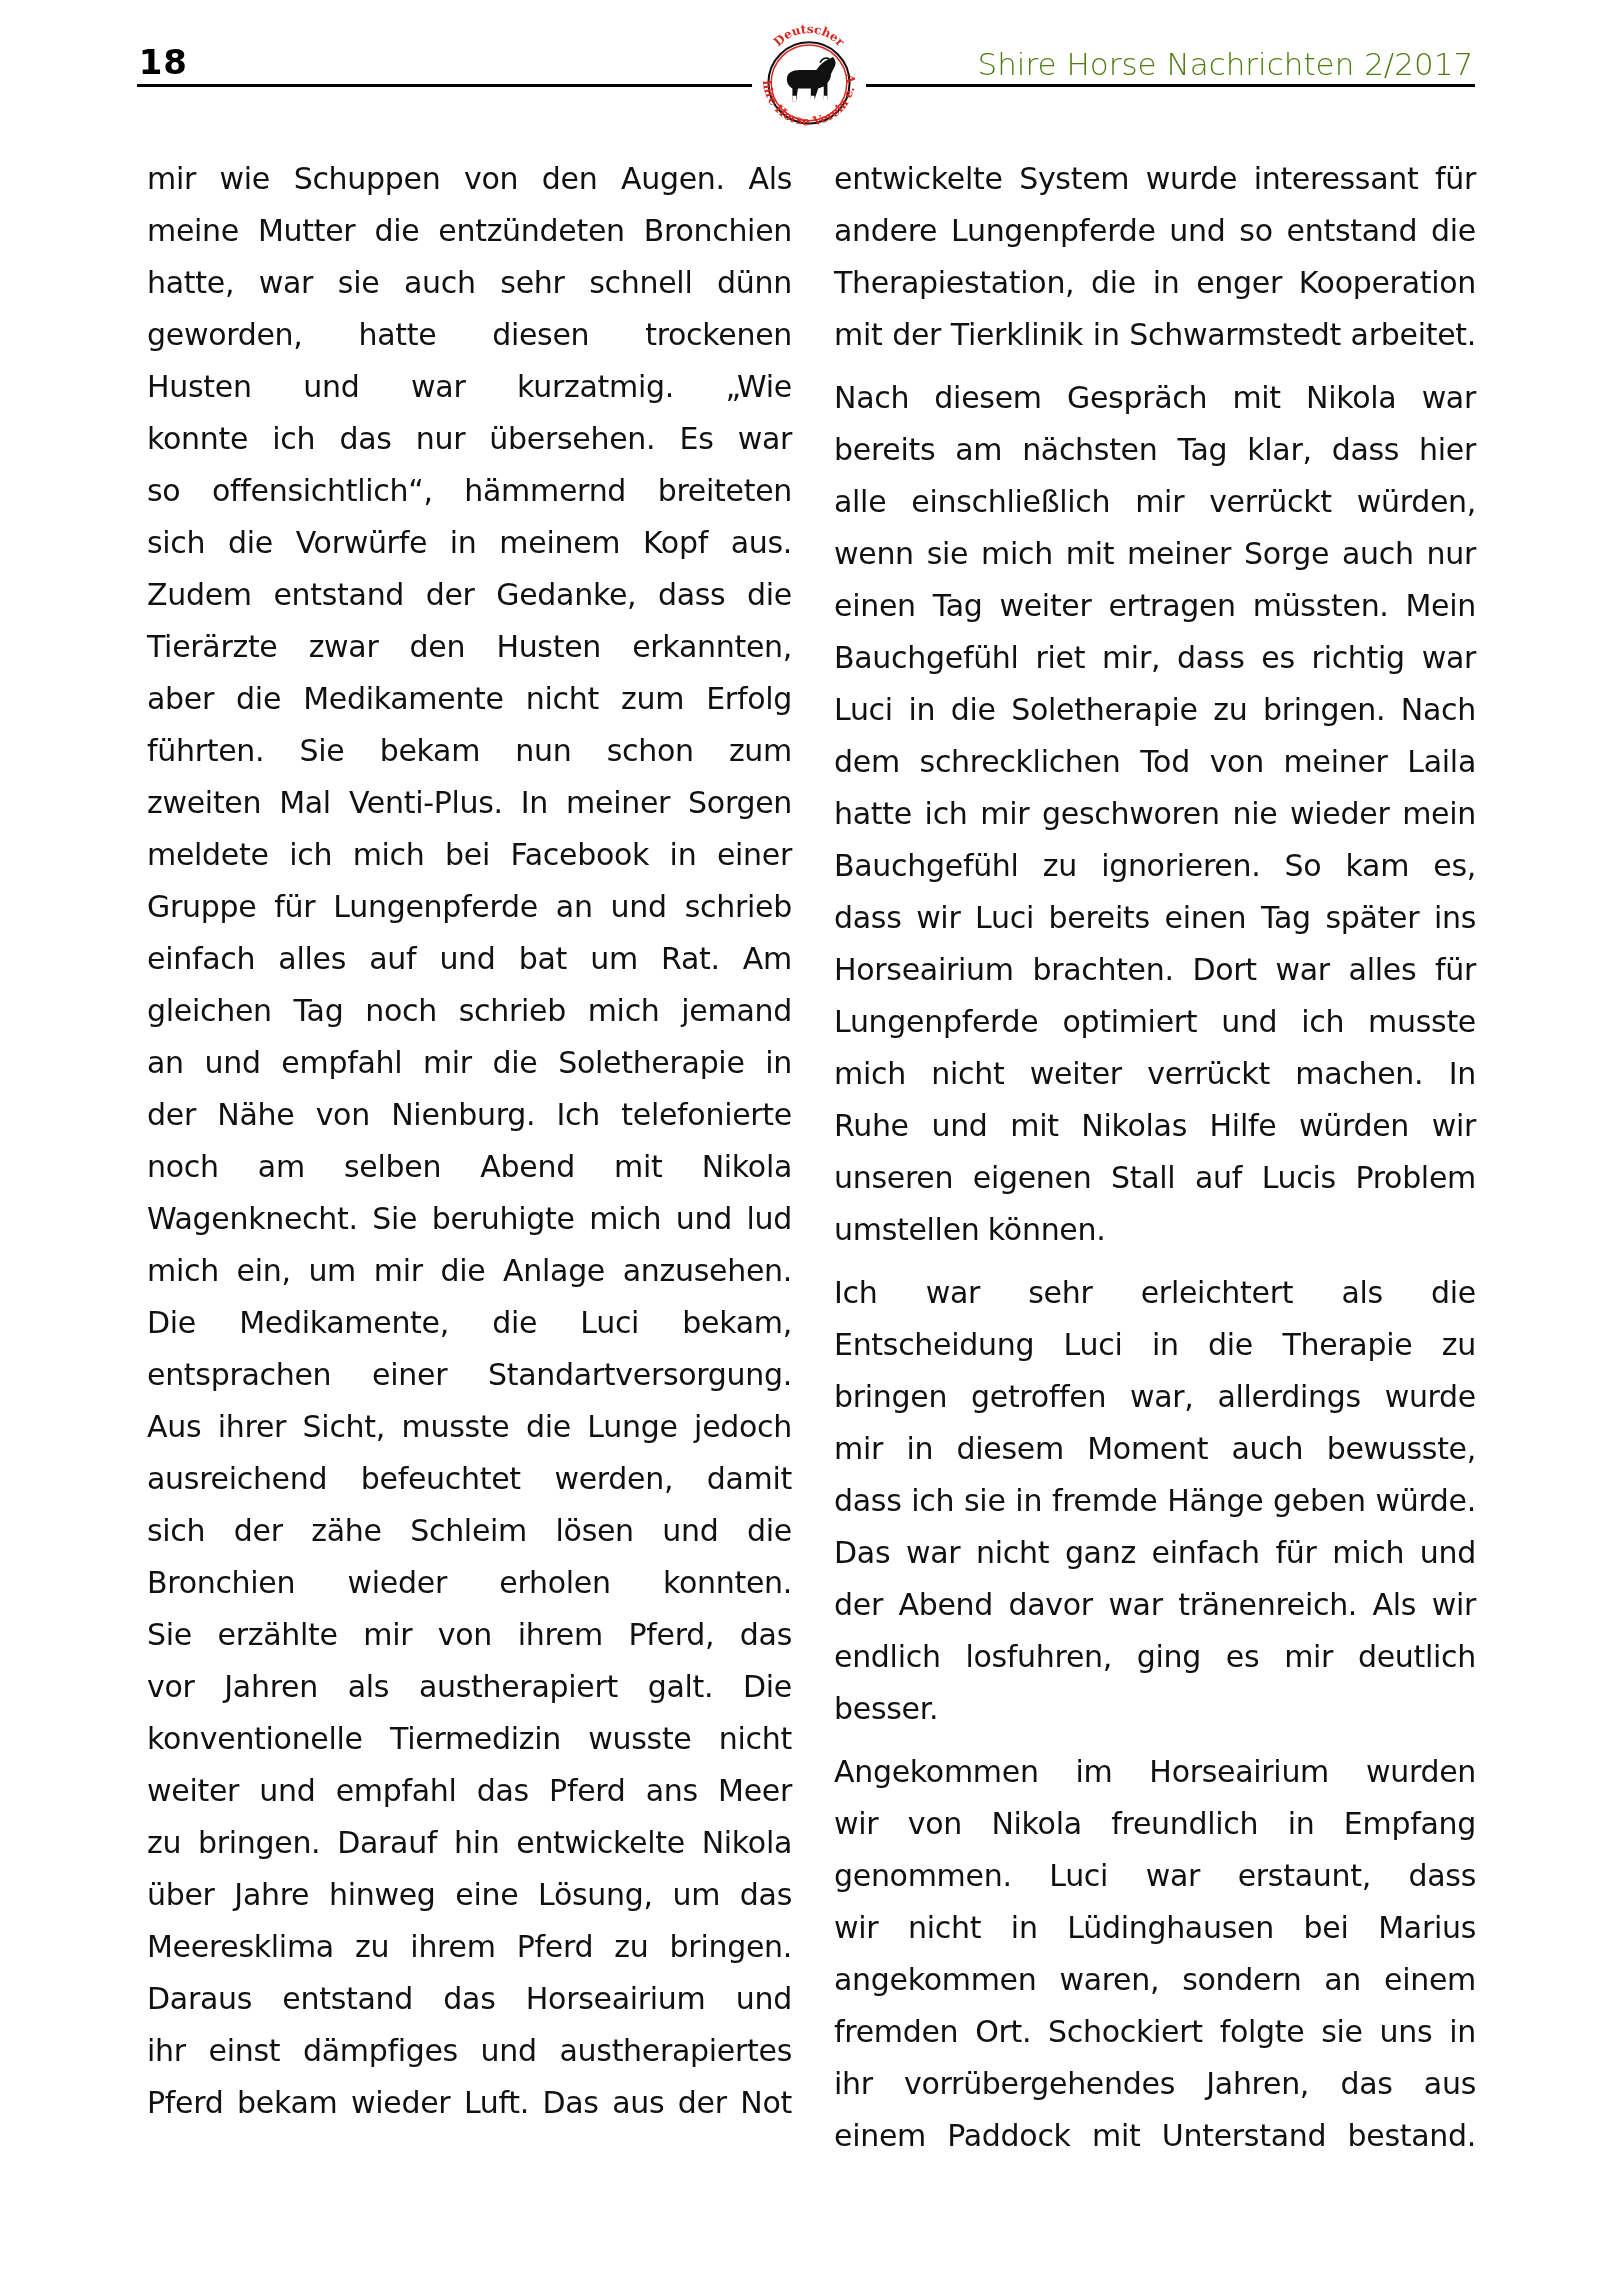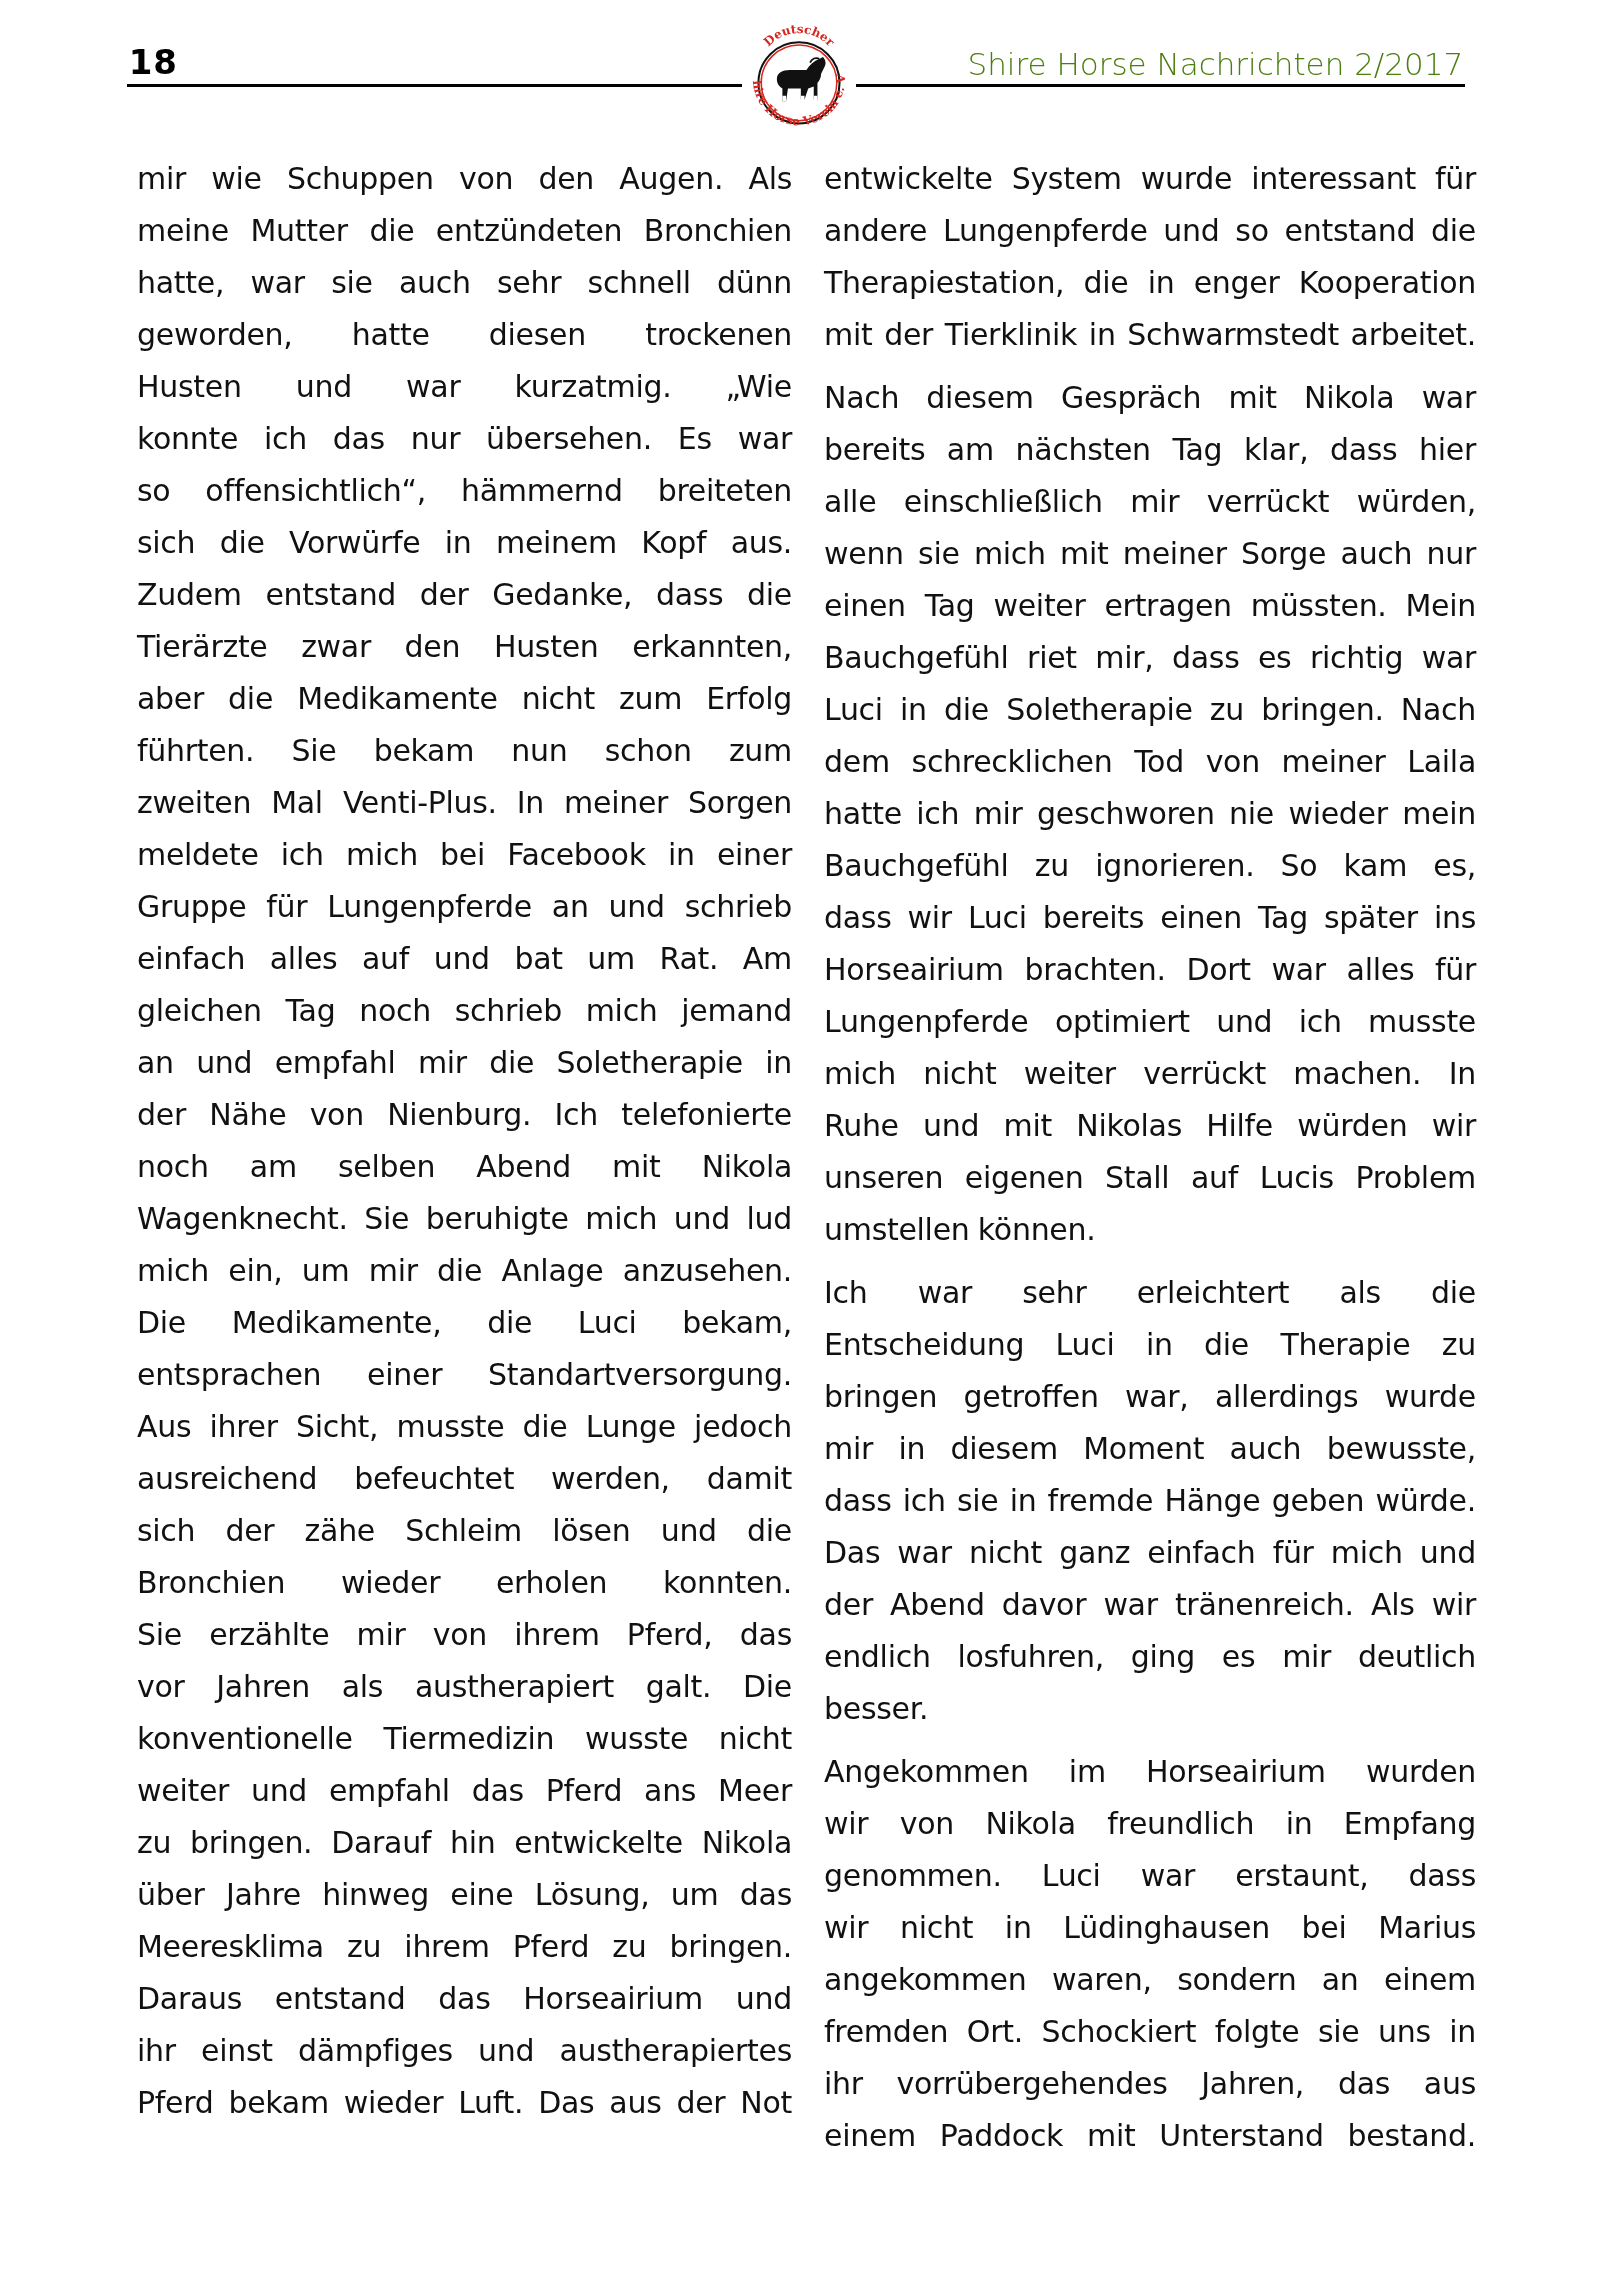--- a/index.html
+++ b/index.html
@@ -10,21 +10,21 @@
   body {
     width: 1613px;
     height: 2289px;
     position: relative;
     overflow: hidden;
     font-family: "DejaVu Sans", "Liberation Sans", sans-serif;
     color: #111111;
   }
   .page-header {
     position: absolute;
-    left: 127px;
+    left: 137px;
     top: 0;
     width: 1338px;
     height: 148px;
     text-align: center;
   }
   .page-number {
     position: absolute;
     left: 1.8px;
     top: 44px;
     font-family: "DejaVu Sans", sans-serif;
@@ -76,21 +76,21 @@
     width: 1338px;
   }
   .column {
     position: absolute;
     top: 0;
     width: 655px;
   }
   .column.left { left: 0; }
   .column.right { left: 687px; width: 652px; }
   .column p {
-    margin: 0 0 11px 0;
+    margin: 0 0 11px 10px;
     font-family: "DejaVu Sans", sans-serif;
     font-size: 30px;
     line-height: 52px;
     text-align: justify;
     text-align-last: justify;
     hyphens: none;
     word-spacing: -0.9px;
     letter-spacing: -0.3px;
   }
   .line {

